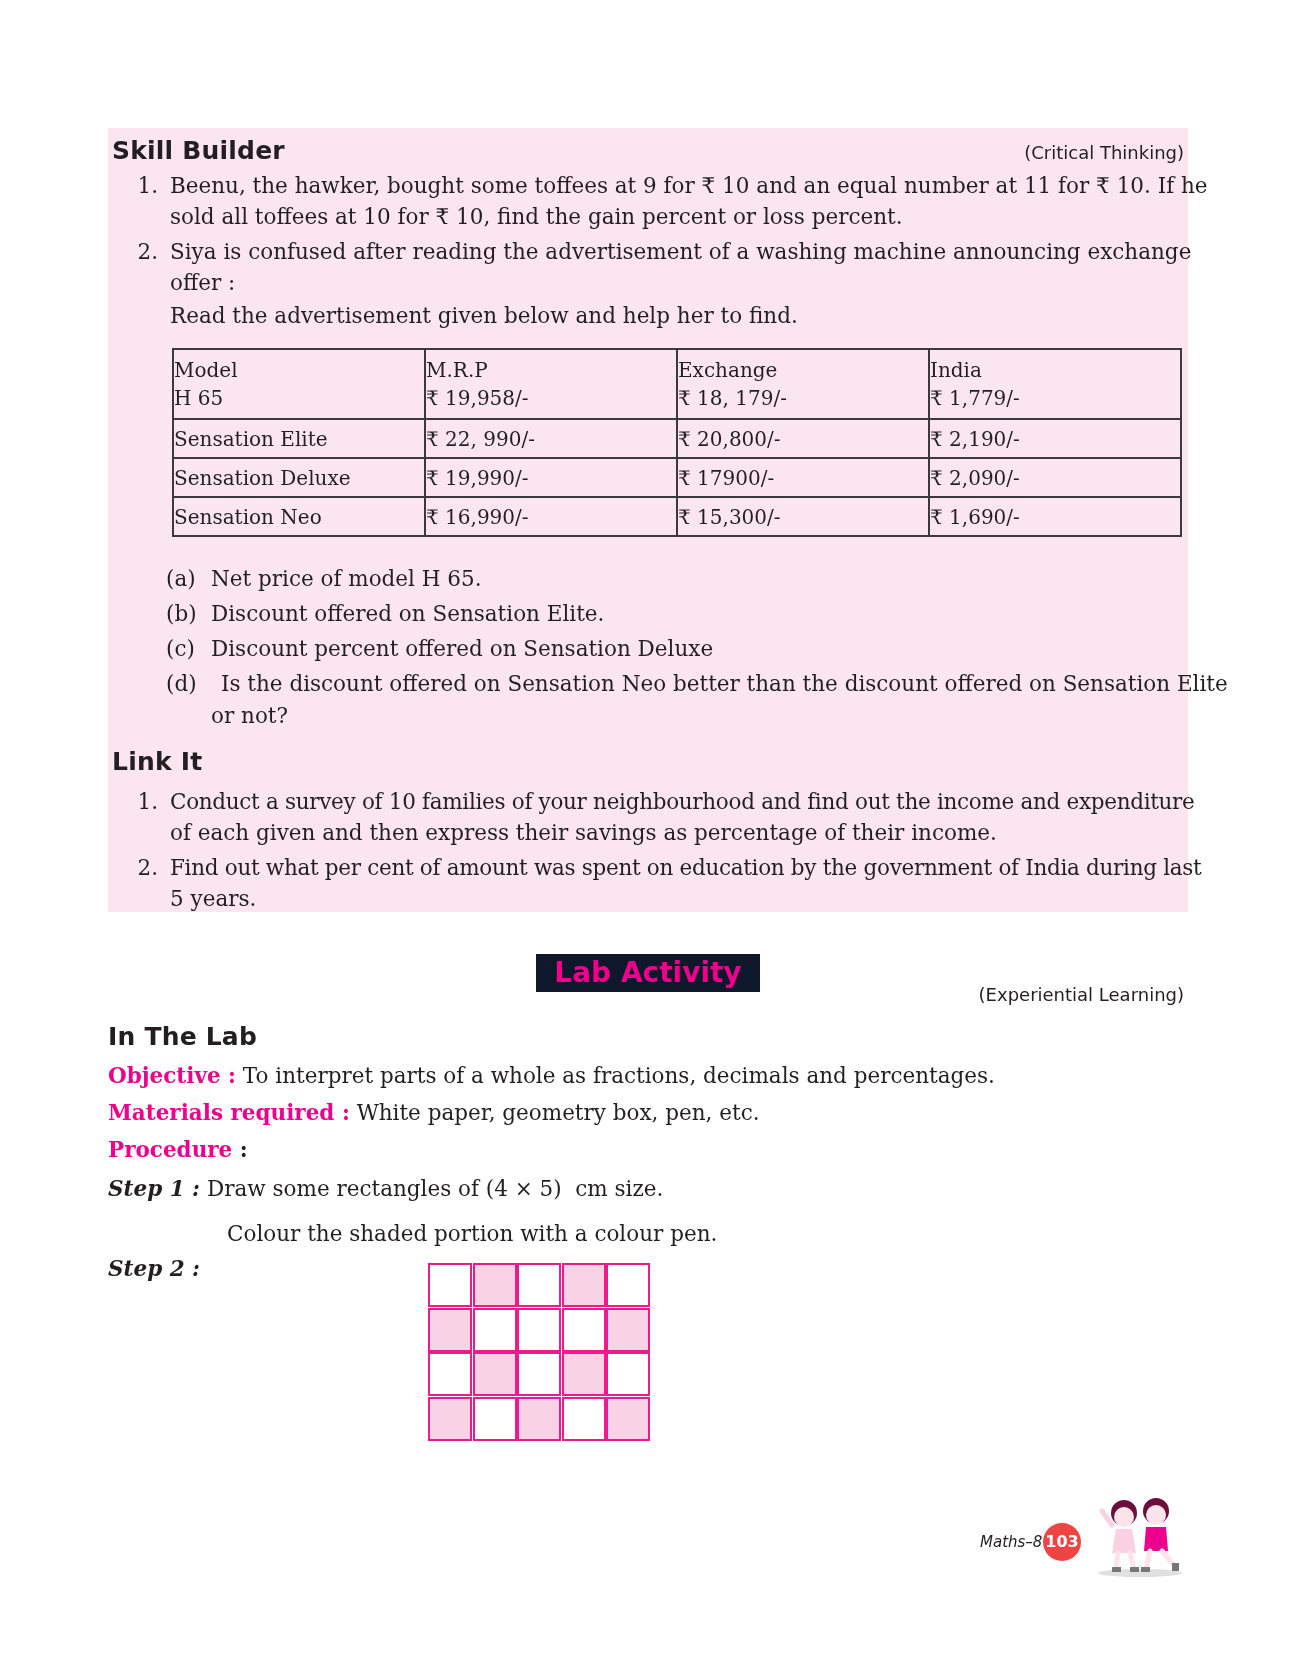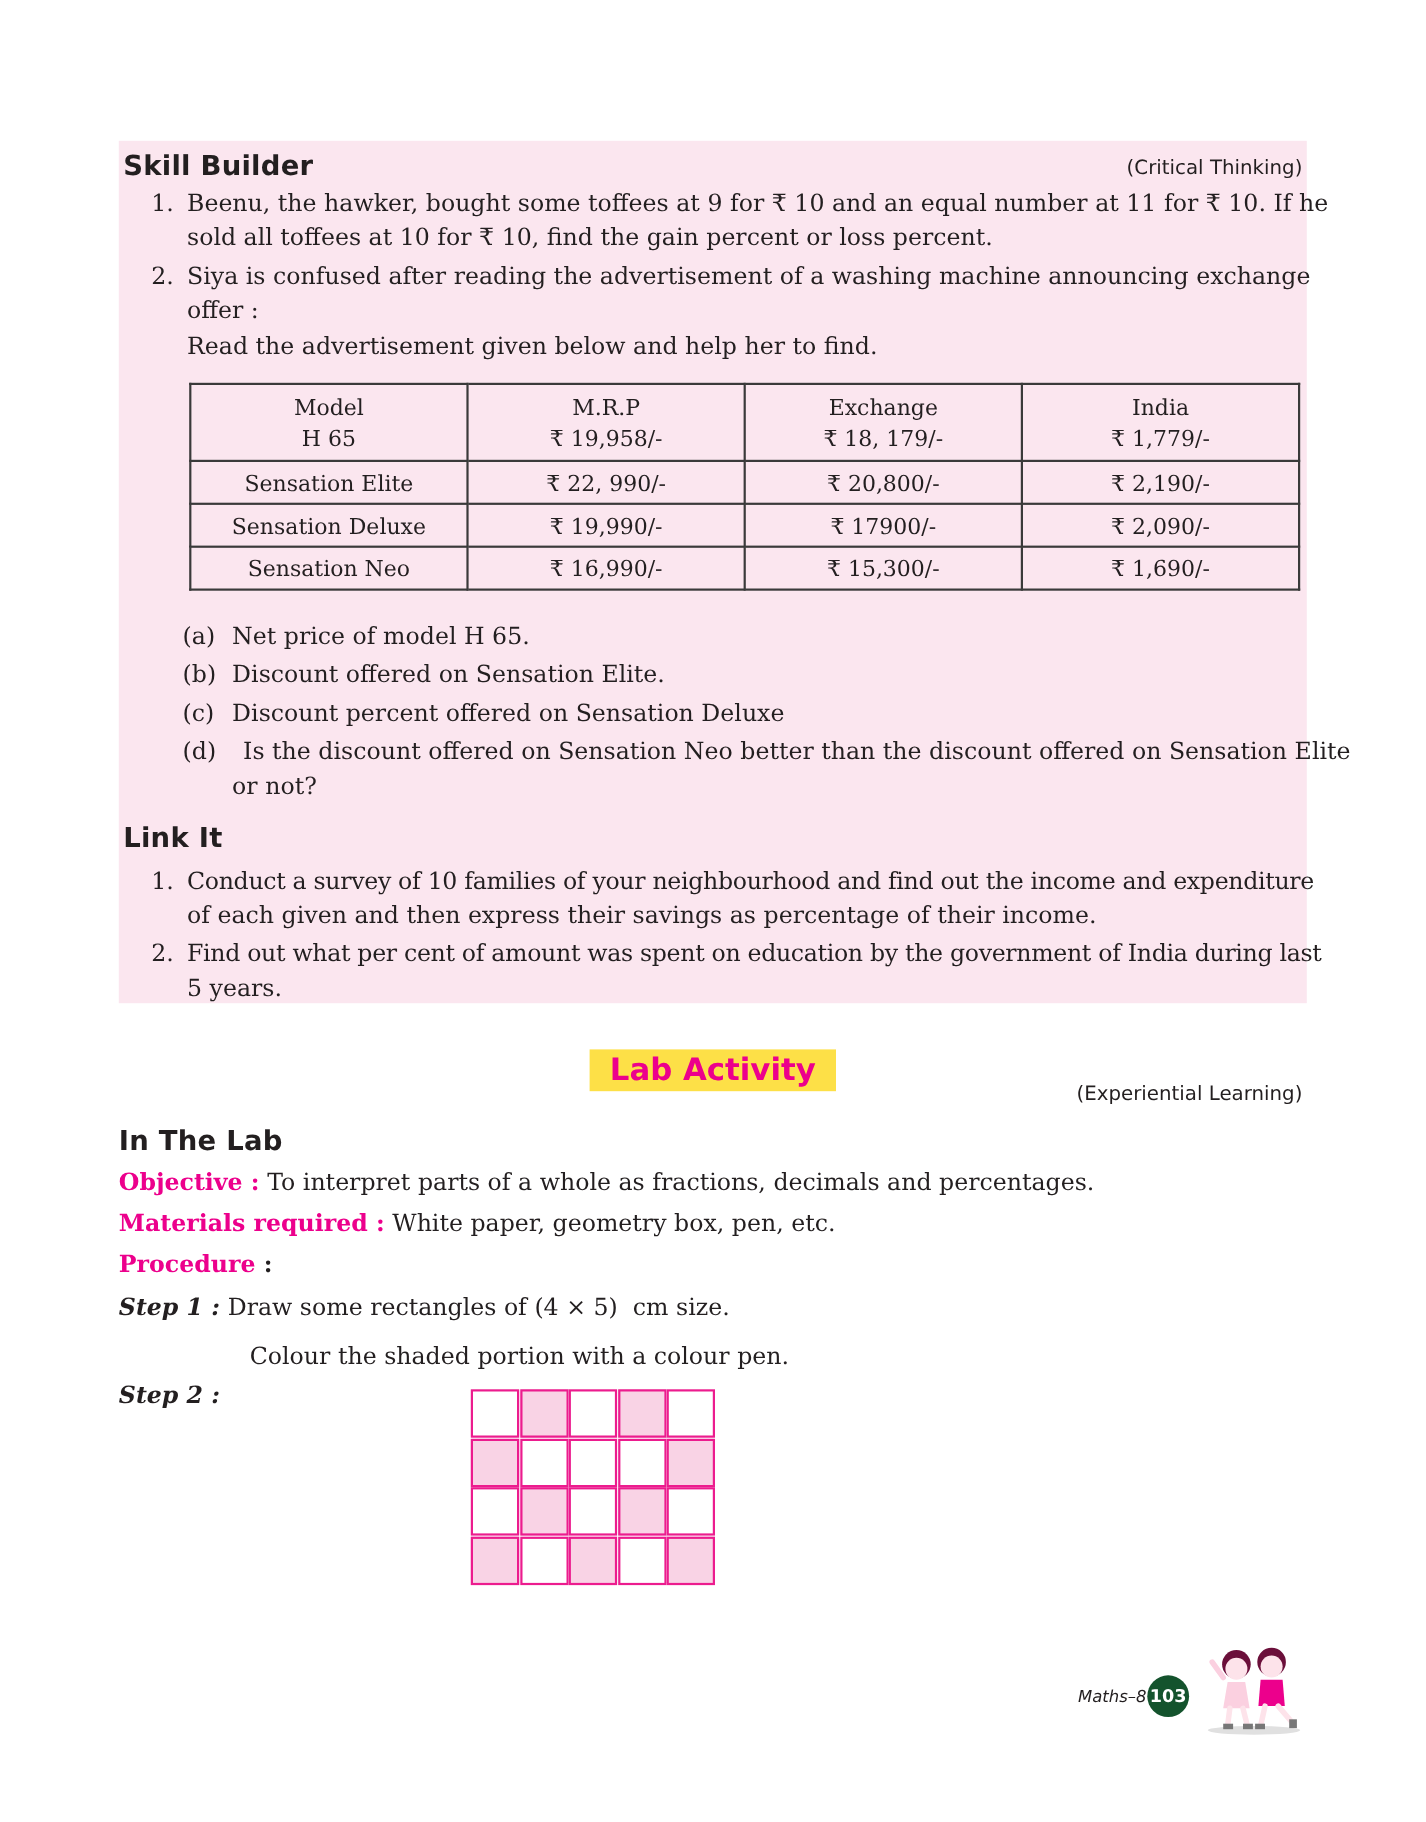--- a/index.html
+++ b/index.html
@@ -11,43 +11,43 @@
   .h-title { position:absolute; font-family:"DejaVu Sans", sans-serif; font-weight:bold; font-size:25px; color:#231f20; letter-spacing:0.2px; }
   .h-tag { position:absolute; font-family:"DejaVu Sans", sans-serif; font-weight:normal; font-size:18px; color:#231f20; }
 
   .para { position:absolute; font-size:21.5px; line-height:31px; color:#231f20; }
   .num { position:absolute; width:34px; text-align:right; }
   .txt { position:absolute; text-align:justify; }
   .txt.j { text-align-last:justify; }
 
   table#ad-table { position:absolute; left:172px; top:348px; width:1010px; border-collapse:collapse;
                    font-size:20px; color:#231f20; table-layout:fixed; }
-  #ad-table td { border:2px solid #3a3a3a; text-align:center; padding:0; line-height:28px;margin-left:37px; }
+  #ad-table td { border:2px solid #3a3a3a; padding:0; line-height:28px;margin-left:37px; }
   #ad-table tr.head td { height:68px; }
   #ad-table tr.body td { height:37px; }
 
   .sub-lbl { position:absolute; width:40px; text-align:left; font-size:21.5px; }
   .sub-txt { position:absolute; font-size:21.5px; }
 
-  #lab-badge { position:absolute; left:536px; top:954px; width:224px; height:38px; background:#fde047;
+  #lab-badge { position:absolute; left:536px; top:954px; width:224px; height:38px; background:#0f172a;
                color:#ec008c; font-family:"DejaVu Sans", sans-serif; font-weight:bold; font-size:28px;
                text-align:center; line-height:38px; }
 
   .pink { color:#ec008c; }
   .lab-line { position:absolute; font-size:21.5px; line-height:30px; }
   .lab-line b.pink { font-weight:bold; }
   .step-lbl { position:absolute; font-weight:bold; font-style:italic; font-size:21.5px; }
   .step-txt { position:absolute; font-size:21.5px; }
 
   #grid { position:absolute; left:428px; top:1263px; }
   .cell { position:absolute; width:44px; height:44px; box-sizing:border-box; border:2px solid #ec1c8e; background:#ffffff; }
   .cell.shaded { background:#f9d3e5; }
 
   #footer-text { position:absolute; left:980px; top:1533px; font-family:"DejaVu Sans", sans-serif; font-style:italic; font-size:15px; color:#231f20; }
-  #page-num { position:absolute; left:1043px; top:1523px; width:38px; height:38px; border-radius:50%; background:#14532d;
+  #page-num { position:absolute; left:1043px; top:1523px; width:38px; height:38px; border-radius:50%; background:#ef4444;
               color:#fff; font-family:"DejaVu Sans", sans-serif; font-weight:bold; font-size:16px; text-align:center; line-height:38px; }
   #kids { position:absolute; left:1092px; top:1493px; width:96px; height:86px; }
 </style>
 </head>
 <body>
 
 <div id="skill-box"></div>
 
 <div class="h-title" style="left:112px; top:136px;">Skill Builder</div>
 <div class="h-tag" style="right:112px; top:142px;">(Critical Thinking)</div>

